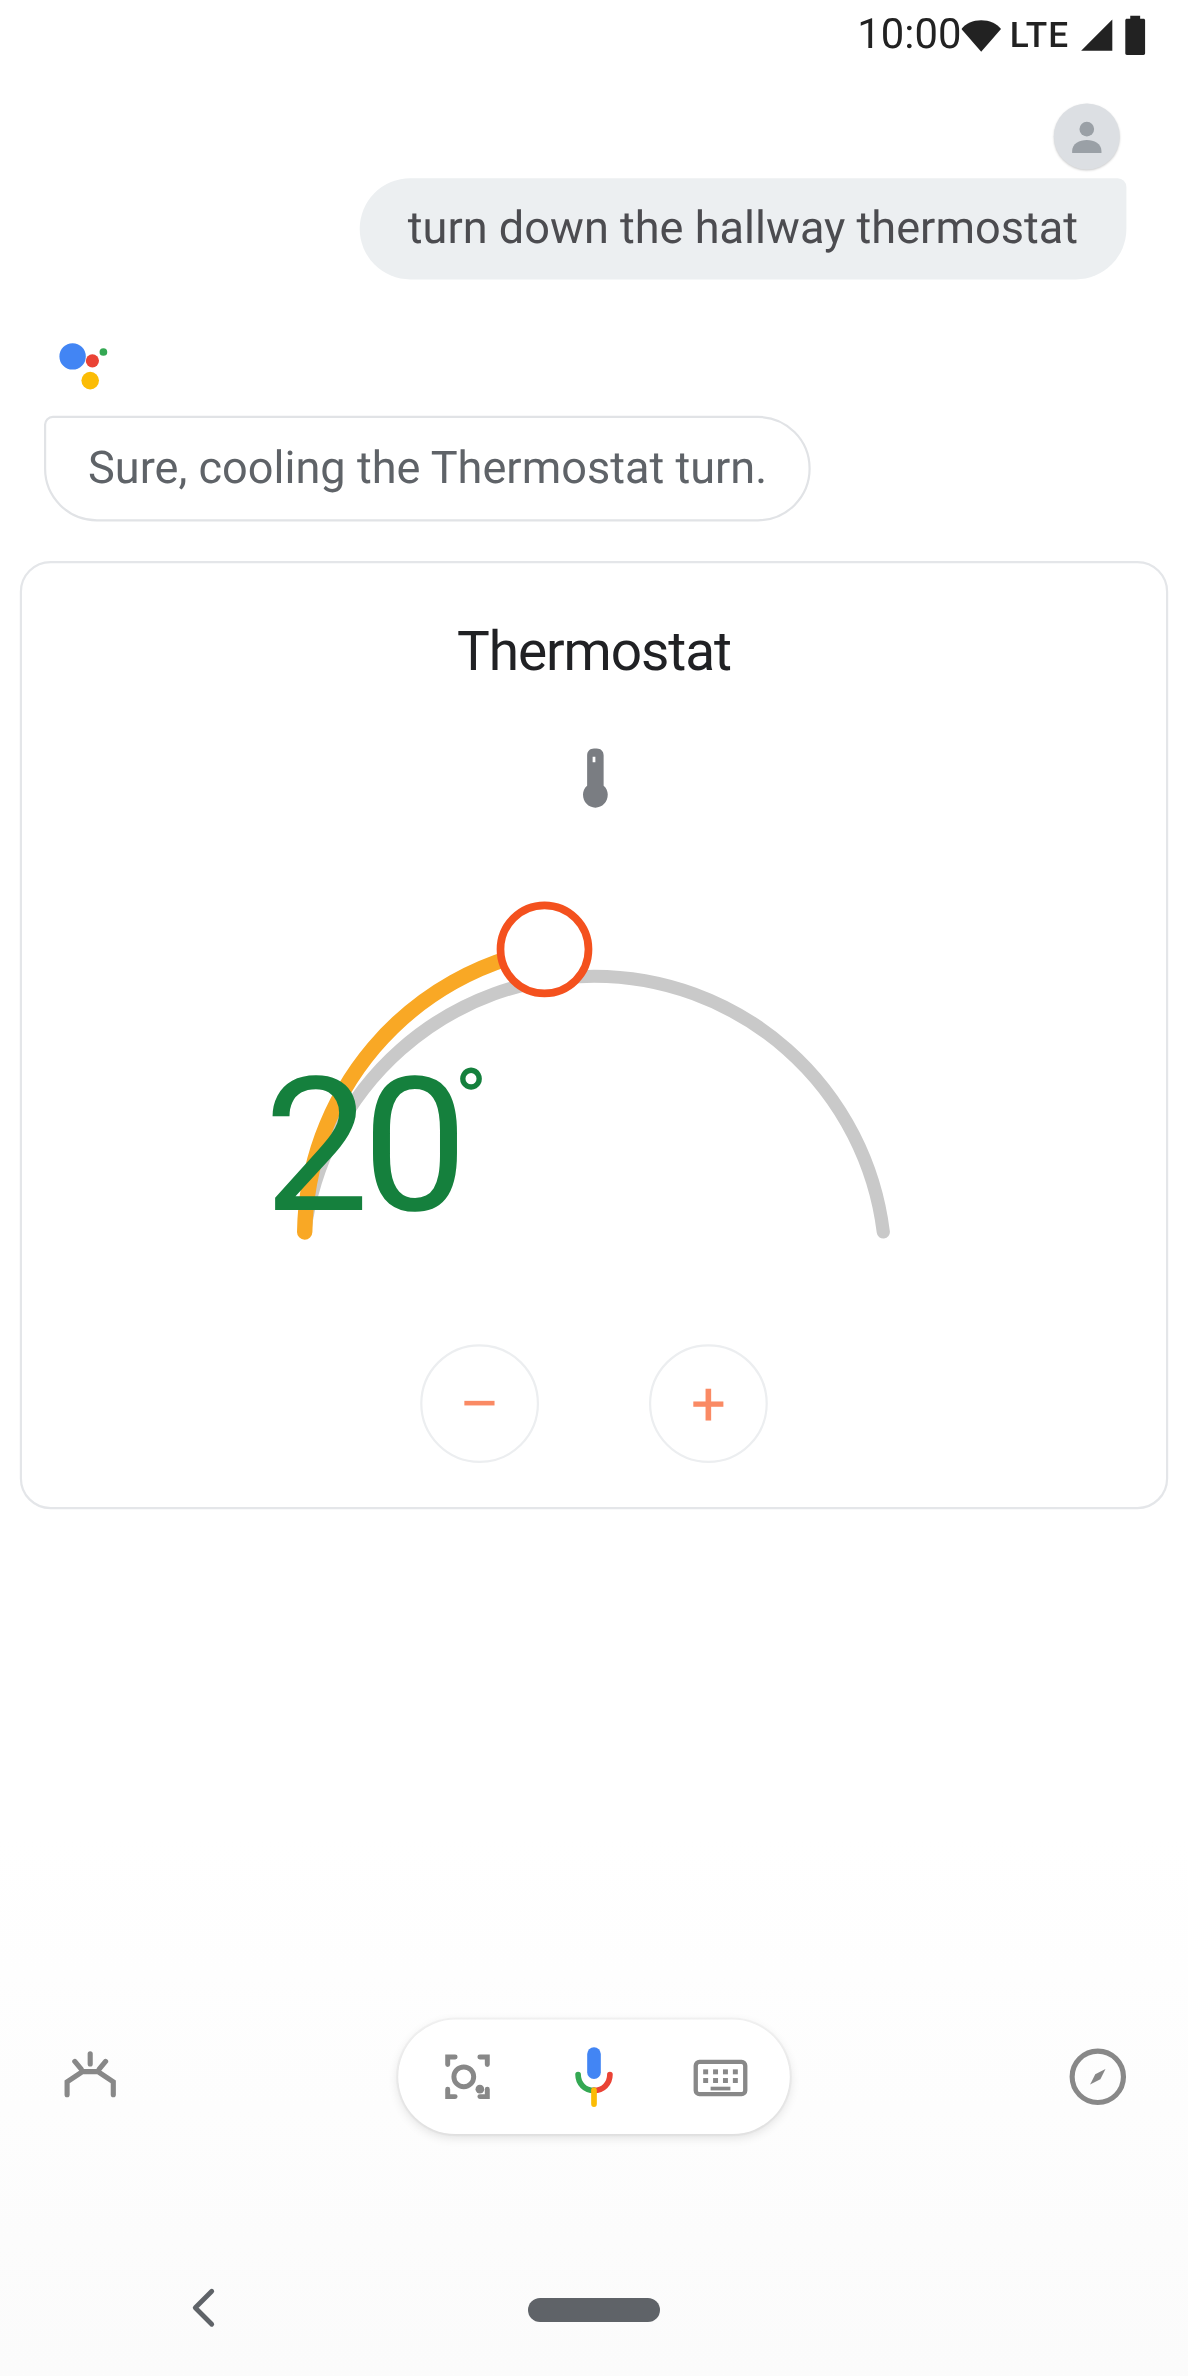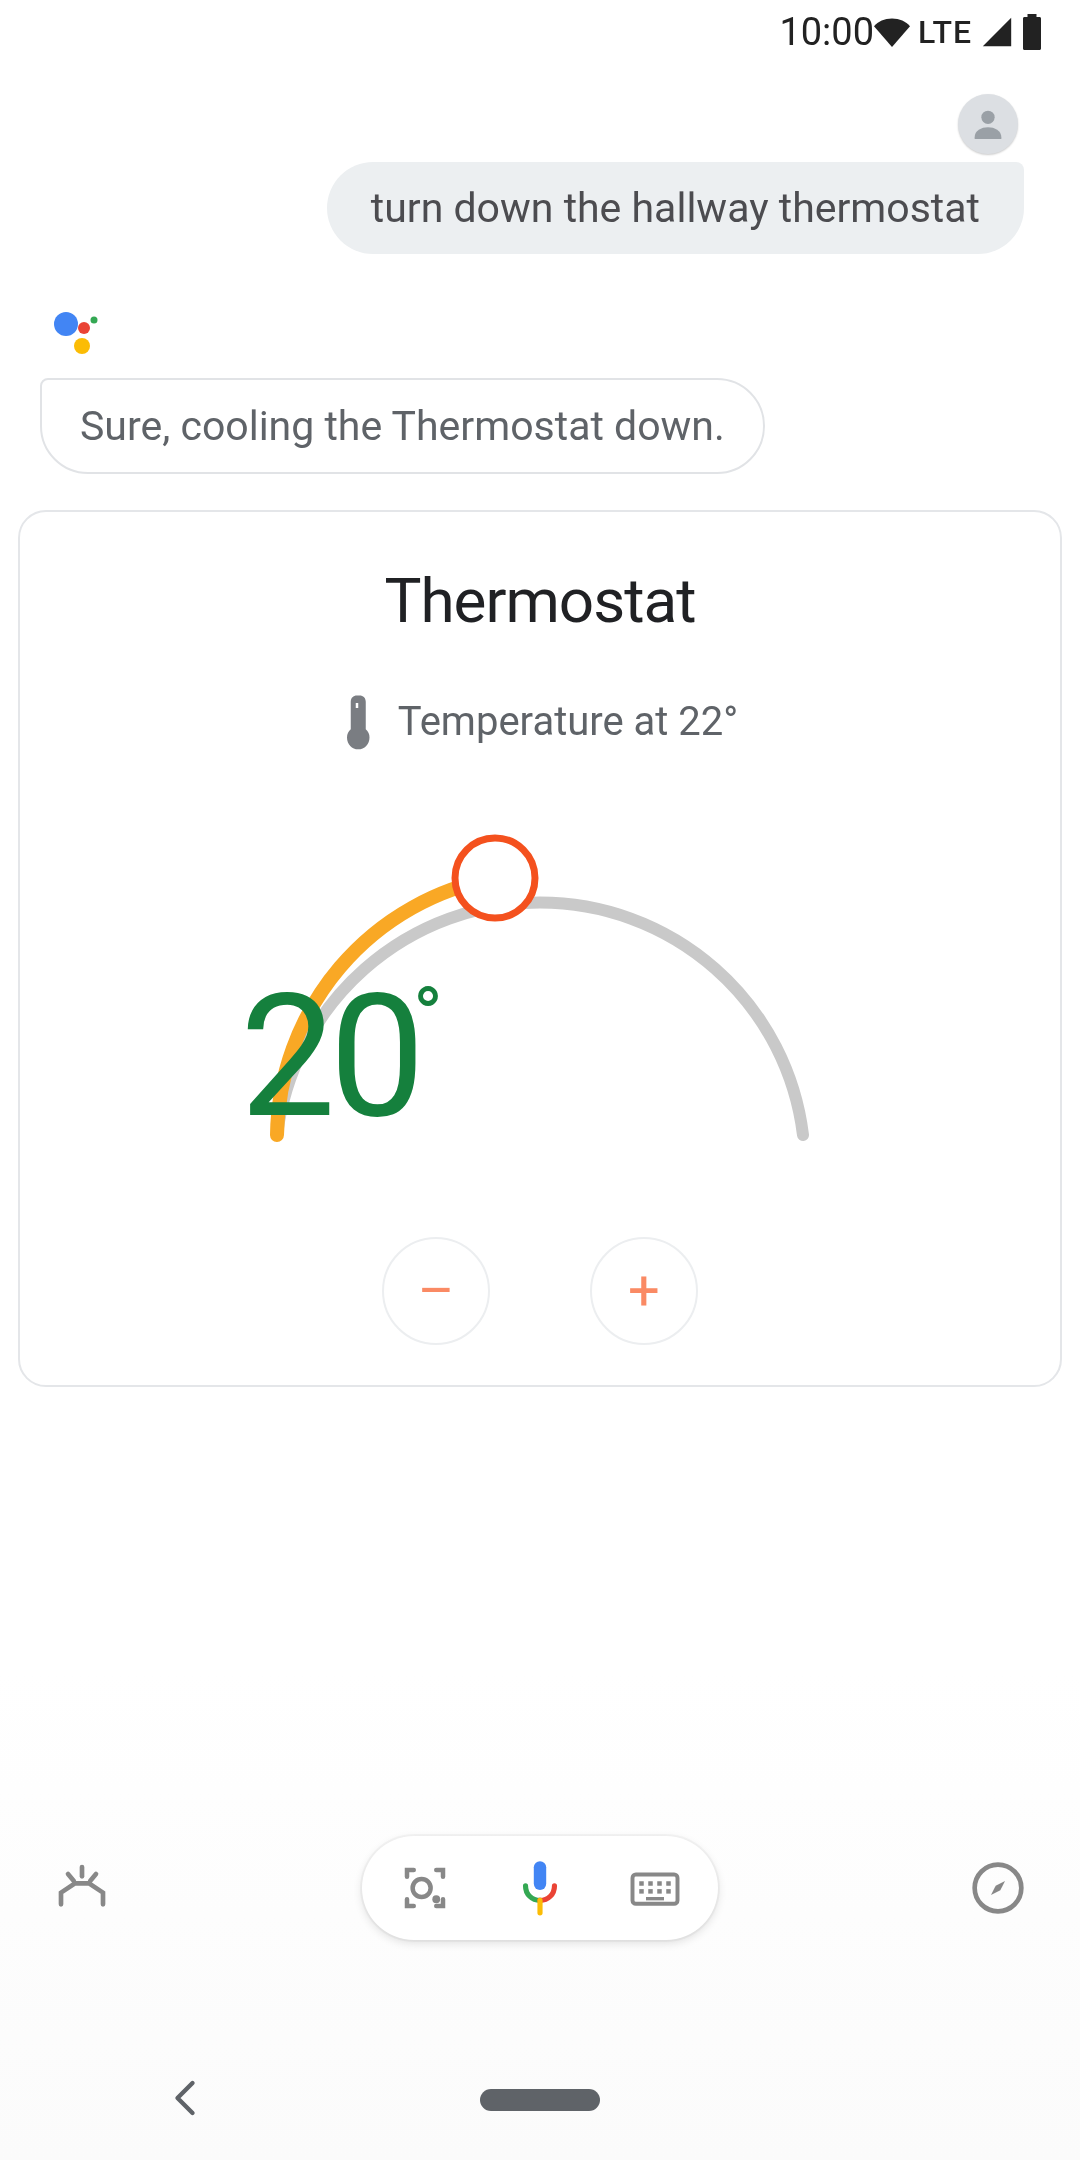--- a/index.html
+++ b/index.html
@@ -18,21 +18,21 @@
   
   .user-bubble { margin-top:8px; display:flex; justify-content:flex-end; position:relative; }
   .user-bubble .bubble { background:#eceff1; border-radius:46px; border-top-right-radius:8px; padding:22px 44px; font-size:41px; color:#4c4c50; }
   
   .assistant-dots { margin-top:56px; margin-left:12px; width:50px; height:50px; position:relative; }
   
   .assistant-bubble { margin-top:18px; border:2px solid #e1e3e6; border-radius:48px; border-top-left-radius:8px; padding:22px 38px; display:inline-block; font-size:41px; color:#5f6368; }
   
   
   .card { margin:36px 18px 0 18px; border:2px solid #e4e6e9; border-radius:28px; padding:52px 34px 40px 34px; background:#fff; }
-  .card-title { text-align:center; font-size:62px; color:#202124; font-weight:400; letter-spacing:-1px; }
+  .card-title { text-align:center; font-size:50px; color:#202124; font-weight:400; letter-spacing:-1px; }
   .temp-row { margin-top:56px; display:flex; align-items:center; justify-content:center; gap:26px; }
   .temp-row .thermo-icon { width:30px; height:56px; }
   .temp-row .txt { font-size:40px; color:#5f6368; }
   
   .dial { margin:36px auto 0 auto; width:600px; height:380px; position:relative; }
   .setpoint { position:absolute; left:0; right:0; top:172px; text-align:left; font-size:170px; font-weight:400; color:#15803d; letter-spacing:-6px; }
   .setpoint .deg { font-size:80px; vertical-align:top; position:relative; top:12px; left:-6px; }
   
   .pm-row { margin-top:72px; display:flex; justify-content:center; gap:100px; }
   .round-btn { width:108px; height:108px; border-radius:50%; border:2px solid #eceef0; background:#fff; display:flex; align-items:center; justify-content:center; font-size:56px; color:#fa8a64; cursor:pointer; }
@@ -90,33 +90,32 @@
 
   <div class="assistant-dots">
     <svg viewBox="0 0 50 50" width="50" height="50">
       <circle cx="14" cy="14" r="12" fill="#4285F4"></circle>
       <circle cx="32" cy="18" r="6" fill="#EA4335"></circle>
       <circle cx="30" cy="36" r="8" fill="#FBBC05"></circle>
       <circle cx="42" cy="10" r="3.5" fill="#34A853"></circle>
     </svg>
   </div>
   <div class="assistant-bubble">
-    <span>Sure, cooling the Thermostat down.</span>
+    <span>Sure, cooling the Thermostat turn.</span>
   </div>
 </div>
 
 <div class="card">
   <div class="card-title">Thermostat</div>
   <div class="temp-row">
     <span class="thermo-icon">
       <svg viewBox="0 0 24 48">
           <path fill="#7a7d82" d="M12 2c-3 0-5 2-5 5v22c-2 1.6-3 4-3 6.5C4 41 8 45 13 45s9-4 9-9.5c0-2.5-1-4.9-3-6.5V7c0-3-2-5-5-5zm-1 6h2v4h-2z"></path>
         </svg>
     </span>
-    <span class="txt">Temperature at 22°</span>
   </div>
 
   <div class="dial">
     <svg viewBox="0 0 600 380" width="600" height="380">
 
       <path d="M 37 350 A 265 265 0 0 1 563 350" fill="none" stroke="#c9c9c9" stroke-width="12" stroke-linecap="round"></path>
 
       <path d="M 37 350 A 265 265 0 0 1 255 93" fill="none" stroke="#f9a825" stroke-width="14" stroke-linecap="round"></path>
 
       <circle cx="255" cy="93" r="40" fill="#fff" stroke="#f4511e" stroke-width="7"></circle>

